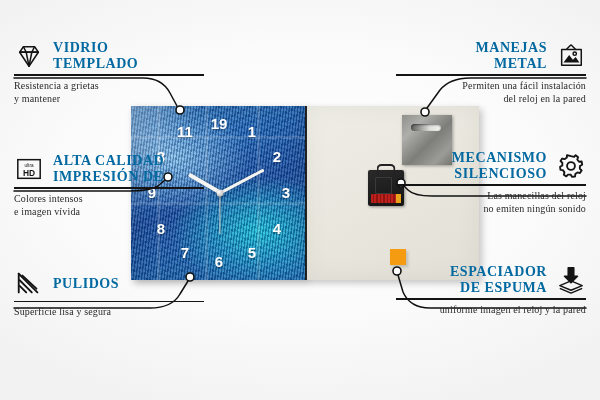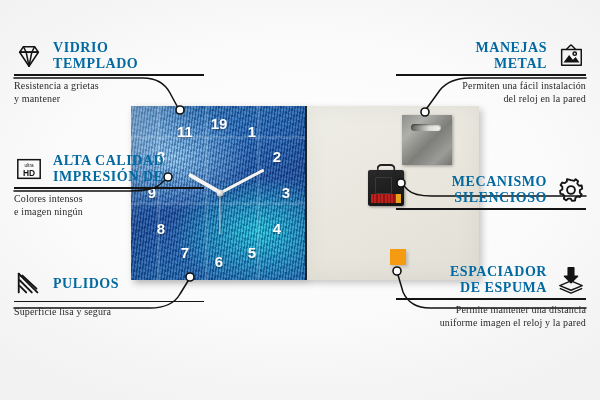--- a/index.html
+++ b/index.html
@@ -214,21 +214,21 @@
         </svg>
       </span>
       <div class="title">
         <div>ALTA CALIDAD</div>
         <div>IMPRESIÓN DE</div>
       </div>
     </div>
     <div class="rule"></div>
     <div class="sub">
       <div>Colores intensos</div>
-      <div>e imagen ningún</div>
+      <div>e imagen vívida</div>
     </div>
   </div>
 
   <div class="callout left" style="left:14px;top:270px;">
     <div class="head">
       <span class="icon">
         <svg viewBox="0 0 32 30">
             <g stroke="#141414" stroke-width="2" stroke-linecap="round">
           <path d="M5 4 L5 24"></path>
               <path d="M5 4 L25 24"></path>
@@ -265,54 +265,57 @@
         <div>METAL</div>
       </div>
     </div>
     <div class="rule"></div>
     <div class="sub">
       <div>Permiten una fácil instalación</div>
       <div>del reloj en la pared</div>
     </div>
   </div>
 
-  <div class="callout right" style="left:396px;top:174px;">
+  <div class="callout right" style="left:396px;top:150px;">
     <div class="head">
       <span class="icon">
         <svg viewBox="0 0 32 30">
             <g fill="none" stroke="#141414" stroke-width="2" stroke-linecap="round" stroke-linejoin="round">
           <path d="M16 4.5 L19.4 5.2 L21 3.4 L23.6 5.6 L22.7 8 L24.6 10.4 L27.4 10.2 L28 13.6 L25.5 15 L25.5 18 L27.4 19.8 L25.6 22.6 L23 21.9 L20.6 23.6 L20.4 26.2 L17 26.6 L15.6 24.2 L12.8 24.2 L11 26.1 L8.3 24.3 L9 21.8 L7.3 19.4 L4.7 19.2 L4.3 15.8 L6.7 14.4 L6.7 11.5 L4.8 9.7 L6.6 7 L9.1 7.7 L11.5 6 L11.7 3.4 Z"></path>
           <circle cx="16" cy="15" r="4.2"></circle>
         </g>
           </svg>
       </span>
       <div class="title">
         <div>MECANISMO</div>
         <div>SILENCIOSO</div>
       </div>
     </div>
     <div class="rule"></div>
+    <div class="sub">
+      <div>Las manecillas del reloj</div>
+      <div>no emiten ningún sonido</div>
+    </div>
   </div>
 
   <div class="callout right" style="left:396px;top:264px;">
     <div class="head">
       <span class="icon">
         <svg viewBox="0 0 32 30">
             <g fill="none" stroke="#141414" stroke-width="1.6" stroke-linejoin="round">
           <path d="M13 2 L19 2 L19 11 L23 11 L16 18 L9 11 L13 11 Z" fill="#141414"></path>
           <path d="M16 16 L28 21 L16 26 L4 21 Z"></path>
           <path d="M4 24 L16 29 L28 24"></path>
         </g>
           </svg>
       </span>
       <div class="title">
         <div>ESPACIADOR</div>
         <div>DE ESPUMA</div>
       </div>
     </div>
     <div class="rule"></div>
     <div class="sub">
-      <div>Permite mantener una distancia</div>
       <div>uniforme imagen el reloj y la pared</div>
     </div>
   </div>
 
 </div>
 
 </body></html>

